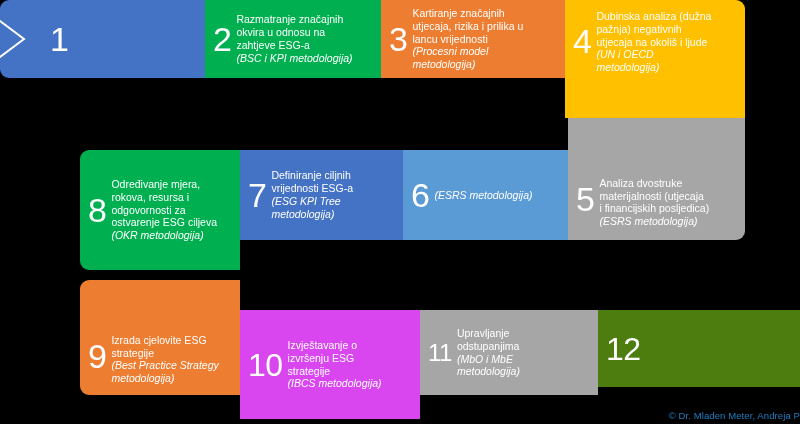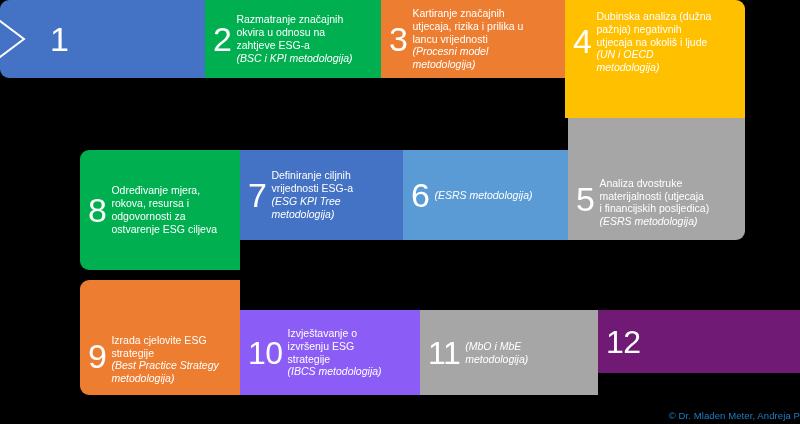--- a/index.html
+++ b/index.html
@@ -113,21 +113,21 @@
 pažnja) negativnih
 utjecaja na okoliš i ljude</span><span class="meth">(UN i OECD
 metodologija)</span></span>
   </div>
 
   <div class="step rnd-tl rnd-bl" style="left:80px; top:150px; width:160px; height:120px; background:#00B050;">
     <span class="num">8</span>
     <span class="txt"><span>Određivanje mjera,
 rokova, resursa i
 odgovornosti za
-ostvarenje ESG ciljeva</span></span>
+ostvarenje ESG ciljeva</span><span class="meth">(OKR metodologija)</span></span>
   </div>
 
   <div class="step" style="left:240px; top:150px; width:163px; height:90px; background:#4472C4;">
     <span class="num">7</span>
     <span class="txt"><span>Definiranje ciljnih
 vrijednosti ESG-a</span><span class="meth">(ESG KPI Tree
 metodologija)</span></span>
   </div>
 
   <div class="step" style="left:403px; top:150px; width:165px; height:90px; background:#5B9BD5;">
@@ -142,32 +142,33 @@
 i financijskih posljedica)</span><span class="meth">(ESRS metodologija)</span></span>
   </div>
 
   <div class="step rnd-tl rnd-bl" style="left:80px; top:280px; width:160px; height:115px; background:#ED7D31; align-items:flex-end; padding-bottom:10px;">
     <span class="num" style="padding-bottom:12px;">9</span>
     <span class="txt"><span>Izrada cjelovite ESG
 strategije</span><span class="meth">(Best Practice Strategy
 metodologija)</span></span>
   </div>
 
-  <div class="step" style="left:240px; top:310px; width:180px; height:85px; background:#8b5cf6;">
+  <div class="step" style="left:240px; top:310px; width:180px; height:109px; background:#d946ef;">
     <span class="num" style="font-size:32px;">10</span>
     <span class="txt"><span>Izvještavanje o
 izvršenju ESG
 strategije</span><span class="meth">(IBCS metodologija)</span></span>
   </div>
 
   <div class="step" style="left:420px; top:310px; width:178px; height:85px; background:#A6A6A6;">
-    <span class="num" style="font-size:32px;">11</span>
-    <span class="txt"><span class="meth">(MbO i MbE
+    <span class="num" style="font-size:24px;">11</span>
+    <span class="txt"><span>Upravljanje
+odstupanjima</span><span class="meth">(MbO i MbE
 metodologija)</span></span>
   </div>
 
-  <div class="step" style="left:598px; top:310px; width:202px; height:63px; background:#701a75;">
+  <div class="step" style="left:598px; top:310px; width:202px; height:77px; background:#4d7c0f;">
     <span class="num" style="font-size:32px;">12</span>
   </div>
 
   <div id="copyright">© Dr. Mladen Meter, Andreja P</div>
 
 </div>
 
 </body></html>

